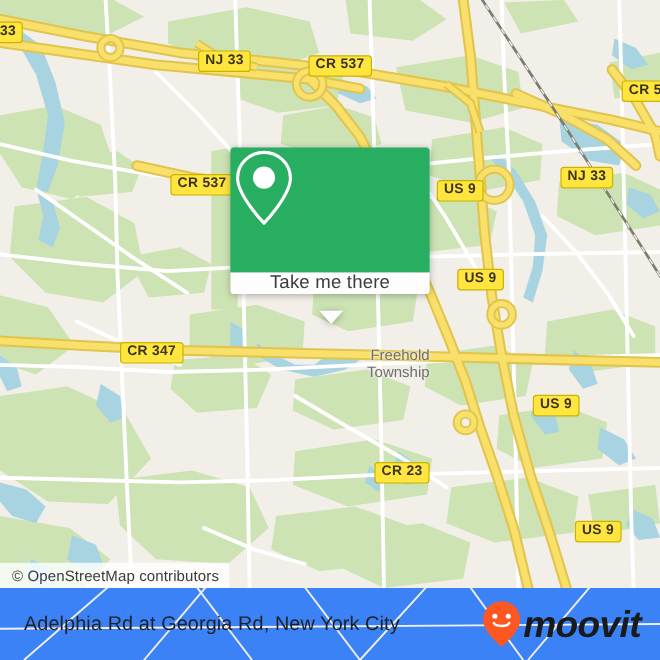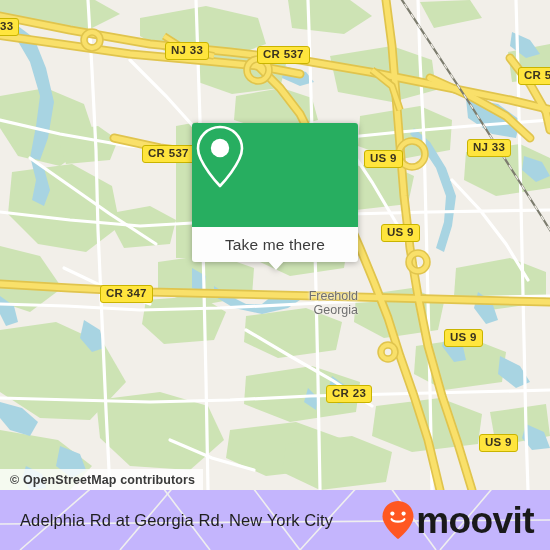--- a/index.html
+++ b/index.html
@@ -32,39 +32,38 @@
     left: 0; top: 469px;
     height: 21px;
     padding: 0 8px 0 10px;
     display: flex; align-items: center;
     background: rgba(255,255,255,0.80);
     font-size: 12.5px;
     color: #3a3a3a;
     letter-spacing: 0.1px;
     white-space: nowrap;
     z-index: 40;
-    font-weight: bold;
   }
 
   
   #callout {
     position: absolute;
     left: 192px; top: 123px;
     width: 166px;
     z-index: 60;
     filter: drop-shadow(0 1px 3px rgba(0,0,0,0.30));
   }
   #callout-head {
     height: 104px;
     background: #27ae60;
     border-radius: 3px 3px 0 0;
     display: flex; align-items: center; justify-content: center;
   }
   #callout-body {
-    height: 35px;
+    height: 18px;
     background: #fdfdfd;
     border-radius: 0 0 3px 3px;
     display: flex; align-items: center; justify-content: center;
   }
   #callout-label {
     font-size: 15.5px;
     color: #3c3c3c;
     letter-spacing: 0.15px;
     white-space: nowrap;
   }
@@ -75,21 +74,21 @@
     border-left: 10px solid transparent;
     border-right: 10px solid transparent;
     border-top: 11px solid #fdfdfd;
   }
 
   
   #footer {
     position: absolute;
     left: 0; top: 490px;
     width: 550px; height: 60px;
-    background: #c4b5fd;
+    background: #3b82f6;
     display: flex; align-items: center;
     z-index: 50;
     overflow: hidden;
   }
   #footer-watermark { position: absolute; left: 0; top: 0; }
   #footer-title {
     position: relative;
     margin-left: 20px;
     font-size: 16.5px;
     color: #1f1f1f;
@@ -98,26 +97,27 @@
     z-index: 2;
   }
   #brand {
     position: absolute;
     right: 16px; top: 50%;
     transform: translateY(-50%);
     display: flex; align-items: center;
     z-index: 2;
   }
   #brand-word {
-    font-size: 37px;
+    font-size: 31px;
     font-weight: bold;
     color: #1a1a1a;
     letter-spacing: -0.6px;
     line-height: 1;
     margin-left: 1px;
+    font-style: italic;
   }
 
   
   .shield {
     position: absolute;
     background: #ffe53d;
     border: 1.6px solid #c9b400;
     border-radius: 3px;
     color: #3a3320;
     font-size: 11.5px;
@@ -275,34 +275,34 @@
 
         <g>
           <path d="M398,-6 L470,104 L540,214 L560,246" stroke="#7c7c6e" stroke-width="2.2" fill="none"></path>
           <path d="M398,-6 L470,104 L540,214 L560,246" stroke="#f2efe9" stroke-width="1.2" stroke-dasharray="5 7" fill="none"></path>
         </g>
       </g>
     </svg>
 
     <div class="place-label" style="left:278px; top:290px; width:80px;">
       <div>Freehold</div>
-      <div>Georgia</div>
+      <div>Township</div>
     </div>
 
     <div class="shield" style="left:-6px;  top:18px;">33</div>
     <div class="shield" style="left:165px; top:42px;">NJ 33</div>
     <div class="shield" style="left:257px; top:46px;">CR 537</div>
     <div class="shield" style="left:518px; top:67px;">CR 5</div>
     <div class="shield" style="left:142px; top:145px;">CR 537</div>
     <div class="shield" style="left:364px; top:150px;">US 9</div>
     <div class="shield" style="left:467px; top:139px;">NJ 33</div>
     <div class="shield" style="left:381px; top:224px;">US 9</div>
     <div class="shield" style="left:100px; top:285px;">CR 347</div>
     <div class="shield" style="left:444px; top:329px;">US 9</div>
-    <div class="shield" style="left:326px; top:385px;">CR 23</div>
+    <div class="shield" style="left:312px; top:385px;">CR 23</div>
     <div class="shield" style="left:479px; top:434px;">US 9</div>
 
     <div id="callout">
       <div id="callout-head">
         <svg width="56" height="68" viewBox="0 0 56 68">
           <path d="M28,4 C15.8,4 6,13.6 6,25.6 C6,40 28,63 28,63 C28,63 50,40 50,25.6 C50,13.6 40.2,4 28,4 Z" fill="none" stroke="#ffffff" stroke-width="2.6" stroke-linejoin="round"></path>
           <circle cx="28" cy="25" r="9.2" fill="#ffffff"></circle>
         </svg>
       </div>
       <div id="callout-body">

